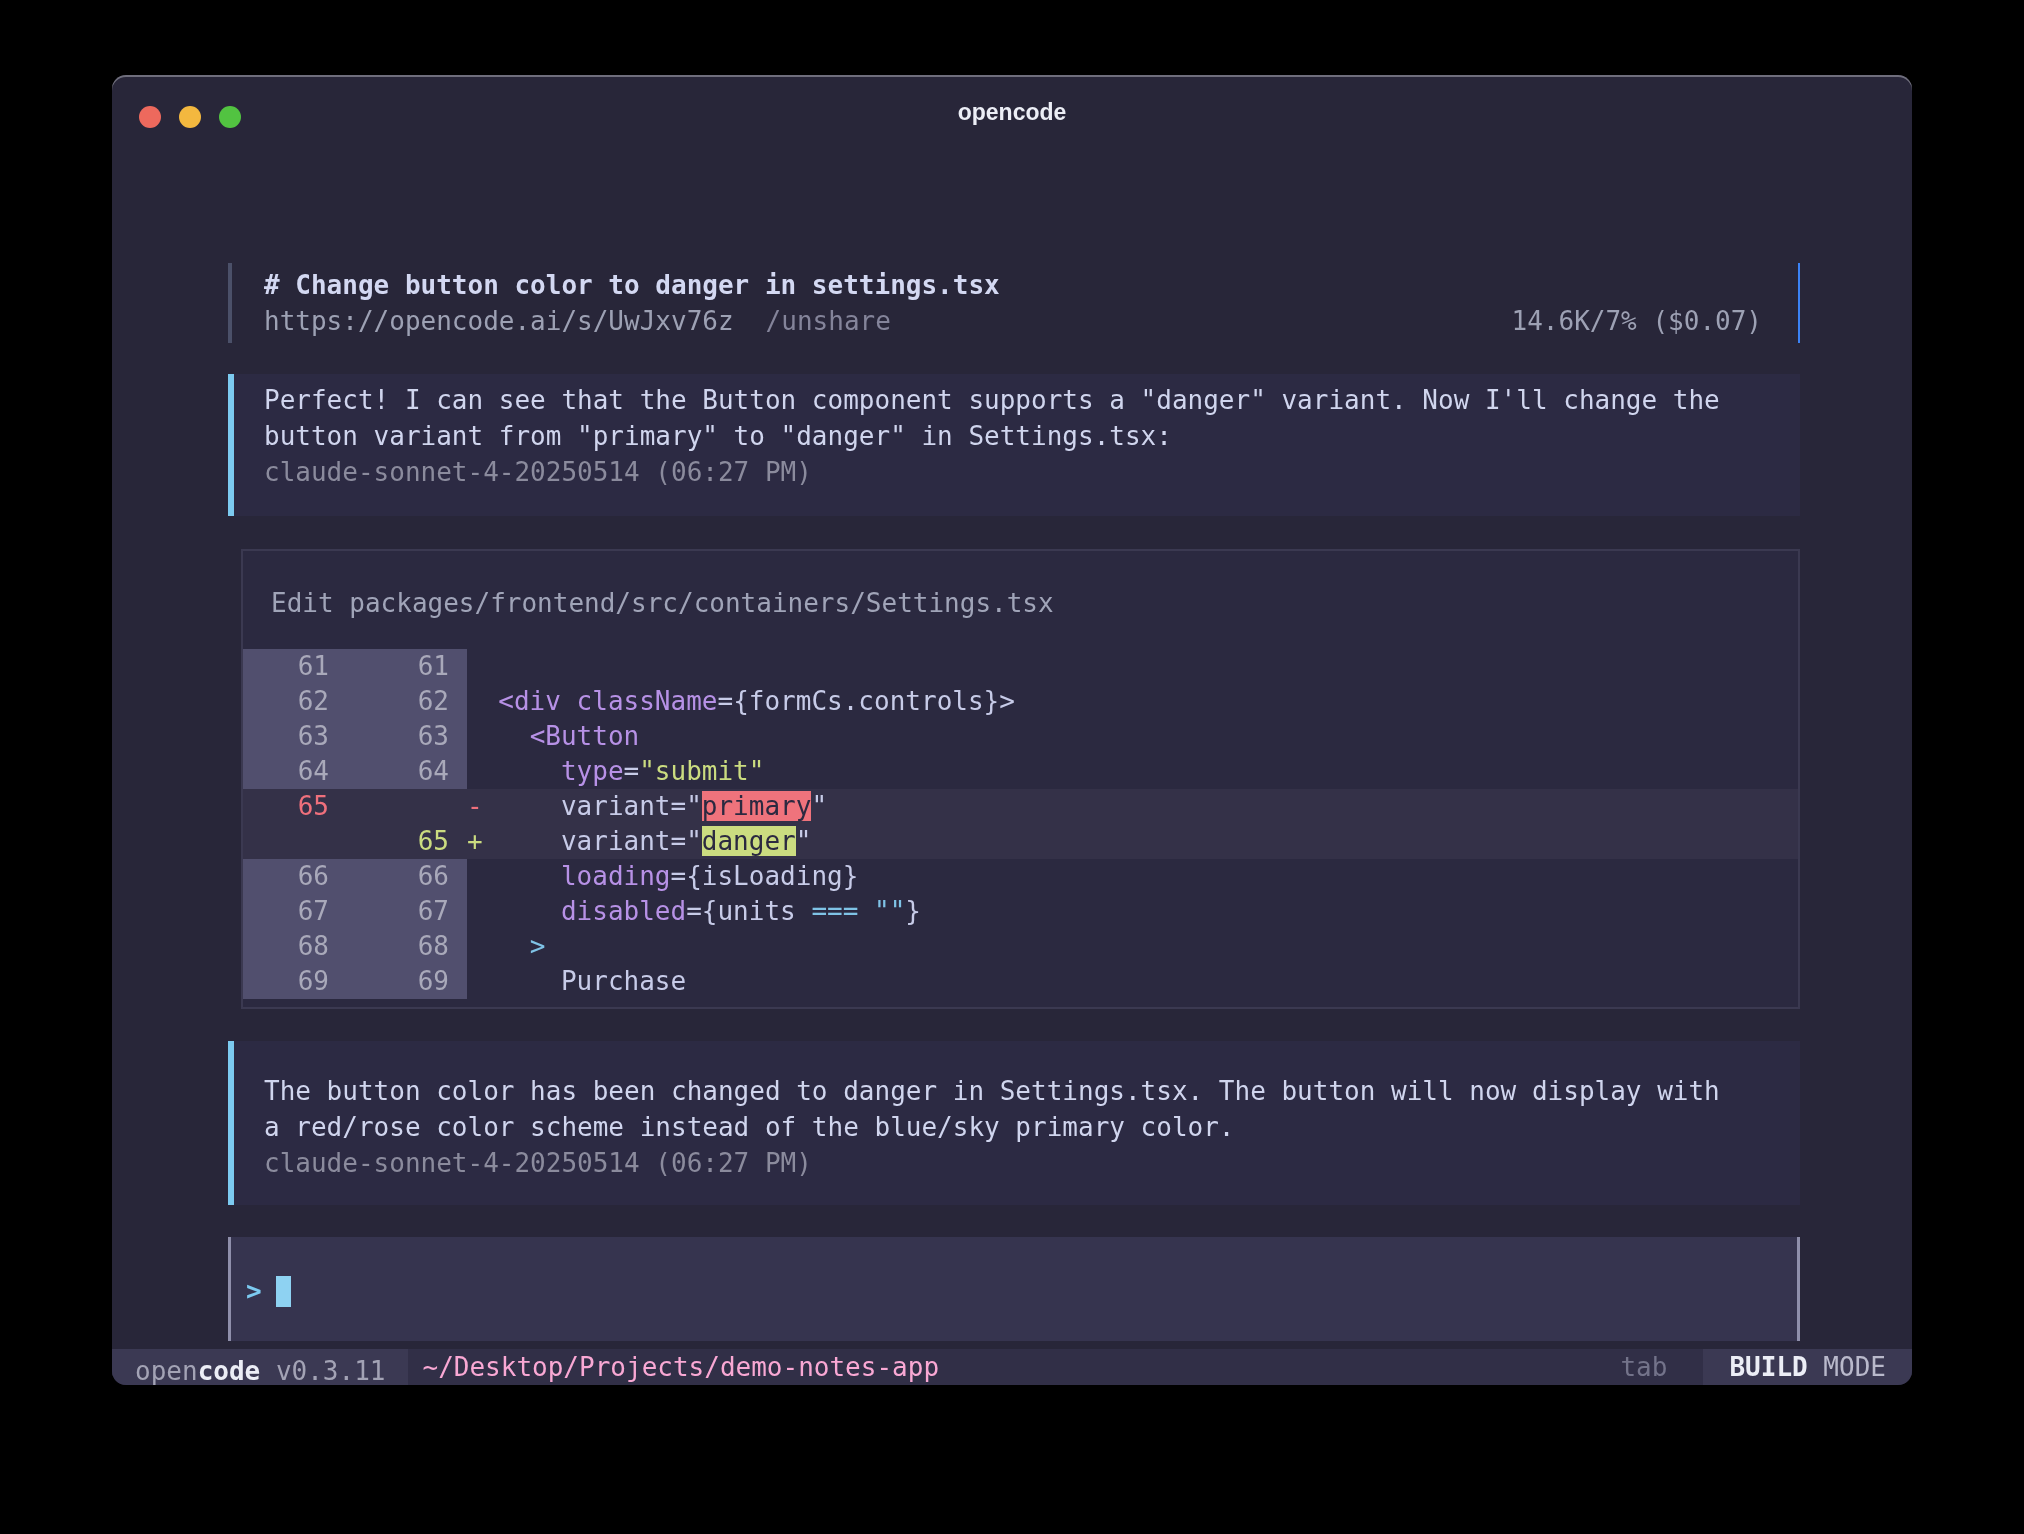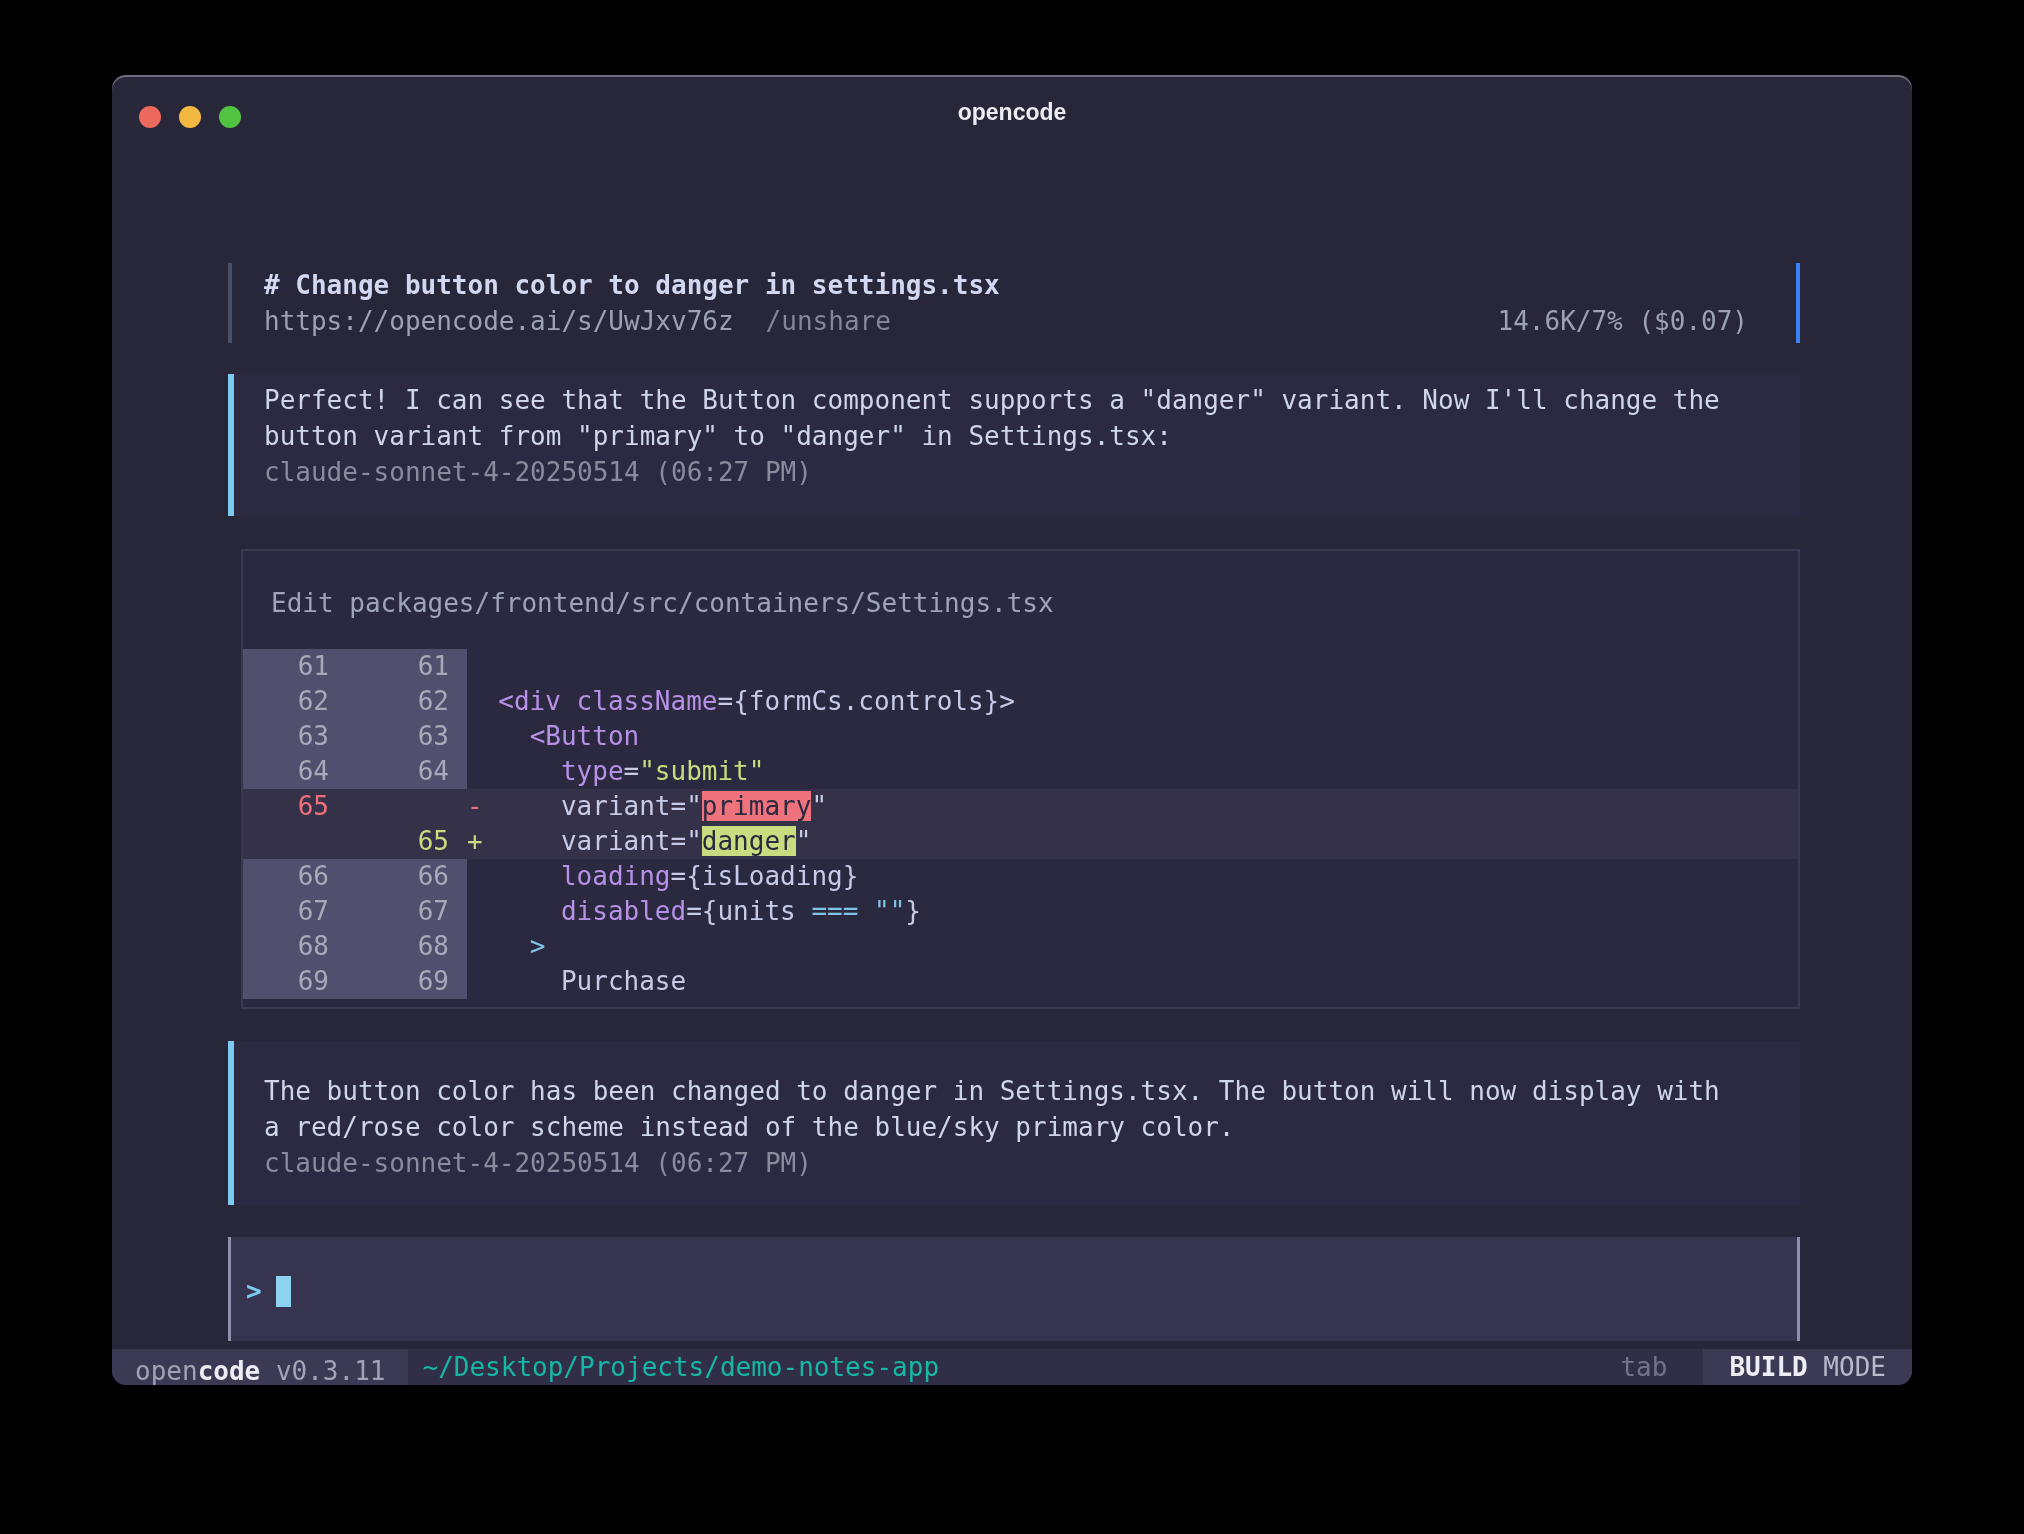--- a/index.html
+++ b/index.html
@@ -37,22 +37,22 @@
   .light{width:22px;height:22px;border-radius:50%;border:none;}
   .light.red{background:#ed695d;}
   .light.yellow{background:#f3b83f;}
   .light.green{background:#52c341;}
   .win-title{position:absolute;left:0;right:0;top:24px;text-align:center;
     font-family:"Liberation Sans","DejaVu Sans",sans-serif;font-weight:bold;
     font-size:23px;color:var(--bright);}
   
   .content{position:absolute;left:116px;width:1572px;top:70px;font-size:26px;}
   
-  .share-header{margin-top:118px;padding:4px 12px 4px 32px;position:relative;
-    border-left:4px solid #4b5069;border-right:4px solid #3b82f6;}
+  .share-header{margin-top:118px;padding:4px 0 4px 32px;position:relative;
+    border-left:4px solid #4b5069;border-right:2px solid #3b82f6;}
   .share-title{line-height:36px;font-weight:bold;color:#d3d8f2;white-space:pre;}
   .share-sub{line-height:36px;display:flex;white-space:pre;}
   .share-url{color:var(--gray);}
   .share-unshare{color:var(--dim);margin-left:32px;}
   .share-tokens{color:var(--gray);margin-left:auto;padding-right:36px;}
   
   .message{margin-top:31px;background:var(--msg-bg);
     border-left:6px solid var(--cyan);padding:8px 0 26px 30px;}
   .message.second{margin-top:32px;padding-top:32px;padding-bottom:24px;}
   .msg-line{line-height:36px;color:var(--text);white-space:pre;}
@@ -91,21 +91,21 @@
   .key-hint{color:#b9b9cb;}
   .key-action{color:var(--dim);}
   .model-info{margin-left:auto;}
   .model-provider{color:var(--dim);}
   .model-name{color:#d5d5e4;}
   
   .statusbar{position:absolute;left:0;right:0;bottom:0;height:36px;display:flex;
     font-size:26px;line-height:36px;white-space:pre;}
   .sb-seg1{background:var(--bar-light);padding:4px 23px;color:#a3a3b5;}
   .sb-app-code{color:var(--bright);font-weight:bold;}
-  .sb-path{background:var(--bar-dark);flex:1;padding-left:14px;color:#14b8a6;}
+  .sb-path{background:var(--bar-dark);flex:1;padding-left:14px;color:#f9a8d4;}
   .sb-tab{background:var(--bar-dark);padding:0 30px;color:#73738a;border-right:6px solid var(--bar-dark);}
   .sb-mode{background:var(--bar-light);padding:0 26px;color:#b9b9cb;}
   .sb-mode-bold{color:var(--bright);font-weight:bold;}
 </style>
 </head>
 <body>
 
 <div class="window">
 
   <div class="titlebar">

